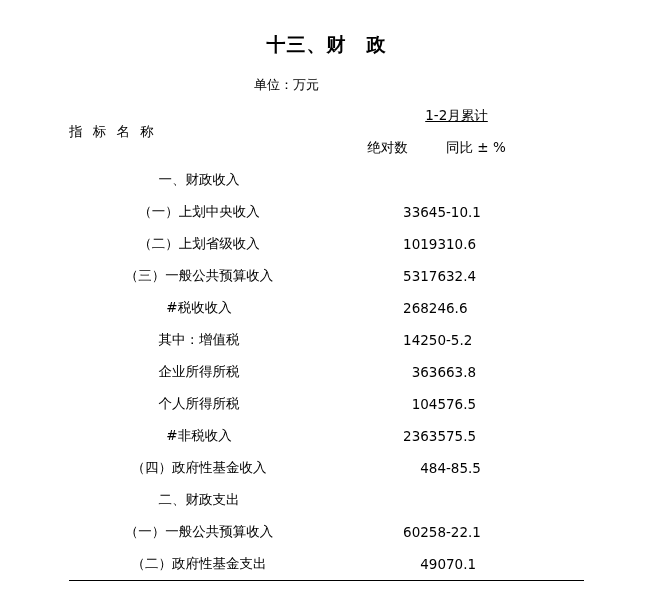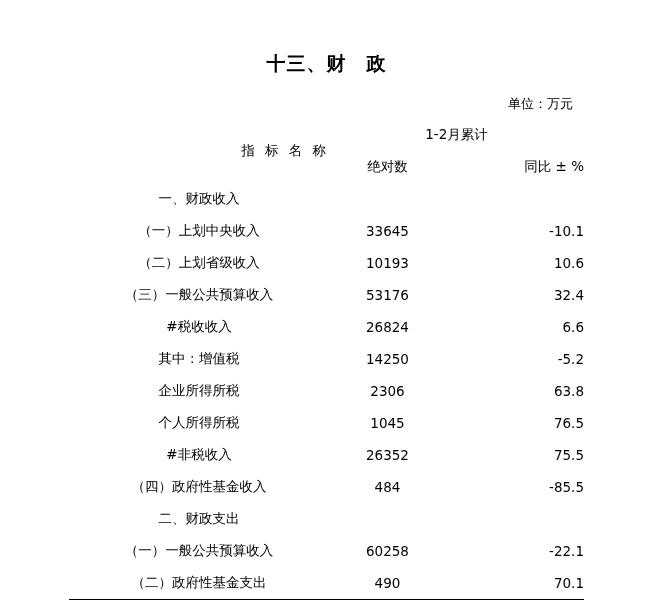--- a/index.html
+++ b/index.html
@@ -19,26 +19,26 @@
     width: 653px;
     height: 606px;
     position: relative;
     box-sizing: border-box;
   }
   .title {
     text-align: center;
     font-size: 19px;
     font-weight: bold;
     letter-spacing: 1px;
-    margin-top: 51px;
+    margin-top: 32px;
     margin-bottom: 0;
     font-family: "DejaVu Sans", "Liberation Sans", sans-serif;
   }
   .unit {
-    text-align: right;
+    text-align: center;
     font-size: 13px;
     margin-top: 18px;
     padding-right: 80px;
     font-family: "DejaVu Sans", "Liberation Sans", sans-serif;
   }
   table.fin {
     border-collapse: collapse;
     margin: 6px auto 0 auto;
     width: 515px;
     table-layout: fixed;
@@ -52,67 +52,68 @@
     border: none;
     font-weight: normal;
     font-size: 13.5px;
     padding: 0;
   }
   .topline td, .topline th {
     border-top: 1.6px solid #000;
   }
   .hdr-name {
     border-right: 1.1px solid #000;
-    text-align: right;
+    text-align: left;
     vertical-align: middle;
     height: 64px;
     font-size: 14px;
     letter-spacing: 3px;
   }
   .hdr-period {
     text-align: center;
     vertical-align: middle;
     height: 32px;
     border-bottom: 1.1px solid #000;
     font-size: 14px;
+    text-decoration: underline;
   }
   .hdr-abs {
     text-align: center;
     vertical-align: middle;
     height: 32px;
     border-right: 1.1px solid #000;
     font-size: 13.5px;
   }
   .hdr-yoy {
-    text-align: right;
+    text-align: left;
     vertical-align: middle;
     height: 32px;
     font-size: 13.5px;
   }
   .hdrline-bottom td, .hdrline-bottom th {
     border-bottom: 1.1px solid #000;
   }
   tbody td {
     height: 32px;
     vertical-align: middle;
   }
   td.label {
     border-right: 1.1px solid #000;
     text-align: center;
     padding-left: 8px;
     font-size: 13.5px;
     white-space: nowrap;
   }
   td.val {
     border-right: 1.1px solid #000;
-    text-align: center;
+    text-align: right;
     font-size: 13.5px;
   }
   td.pct {
-    text-align: right;
+    text-align: left;
     font-size: 13.5px;
   }
   .ind0 { padding-left: 8px; }
   .ind1 { padding-left: 24px; }
   .ind2 { padding-left: 42px; }
   .ind3 { padding-left: 52px; margin-top: 12px; }
   .ind4 { padding-left: 70px; margin-left: 40px; }
   tbody tr.last td {
     border-bottom: 1.6px solid #000;
   }
@@ -168,31 +169,31 @@
           <td class="val">26824</td>
           <td class="pct">6.6</td>
         </tr>
         <tr>
           <td class="label ind3">其中：增值税</td>
           <td class="val">14250</td>
           <td class="pct">-5.2</td>
         </tr>
         <tr>
           <td class="label ind4">企业所得所税</td>
-          <td class="val">2306</td>
+          <td class="val">3636</td>
           <td class="pct">63.8</td>
         </tr>
         <tr>
           <td class="label ind4">个人所得所税</td>
           <td class="val">1045</td>
           <td class="pct">76.5</td>
         </tr>
         <tr>
           <td class="label ind2">#非税收入</td>
-          <td class="val">26352</td>
+          <td class="val">23635</td>
           <td class="pct">75.5</td>
         </tr>
         <tr>
           <td class="label ind1">（四）政府性基金收入</td>
           <td class="val">484</td>
           <td class="pct">-85.5</td>
         </tr>
         <tr>
           <td class="label ind0">二、财政支出</td>
           <td class="val"></td>

